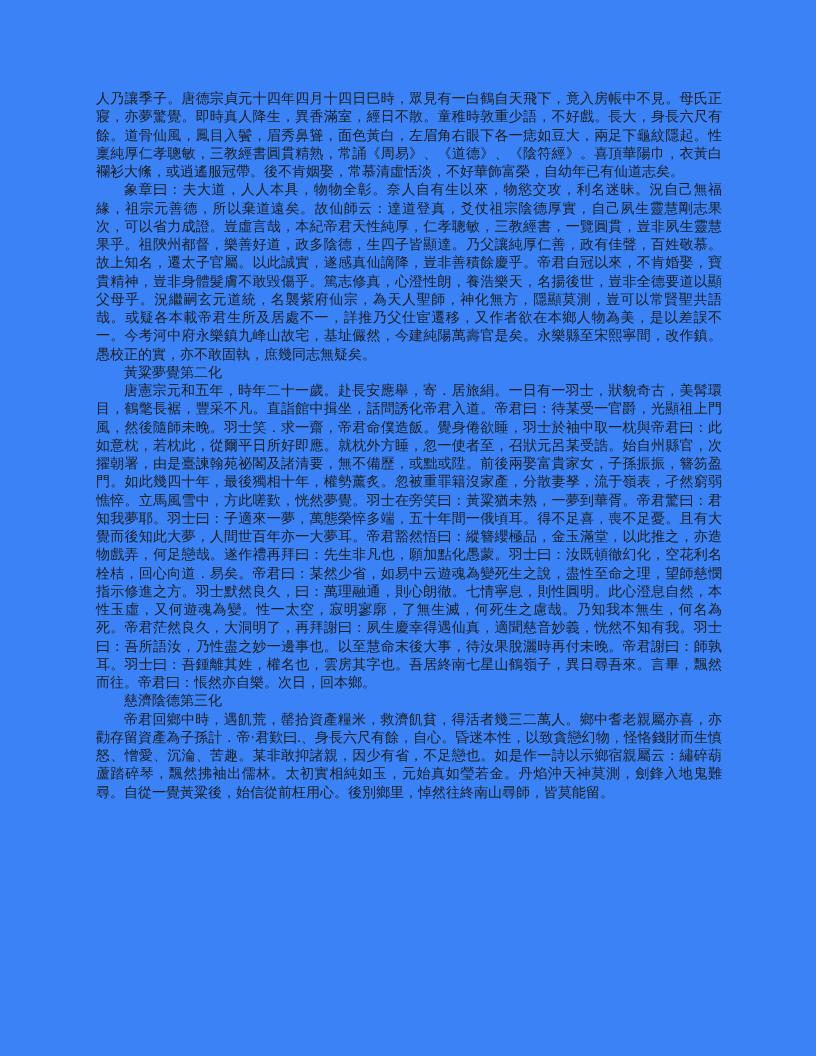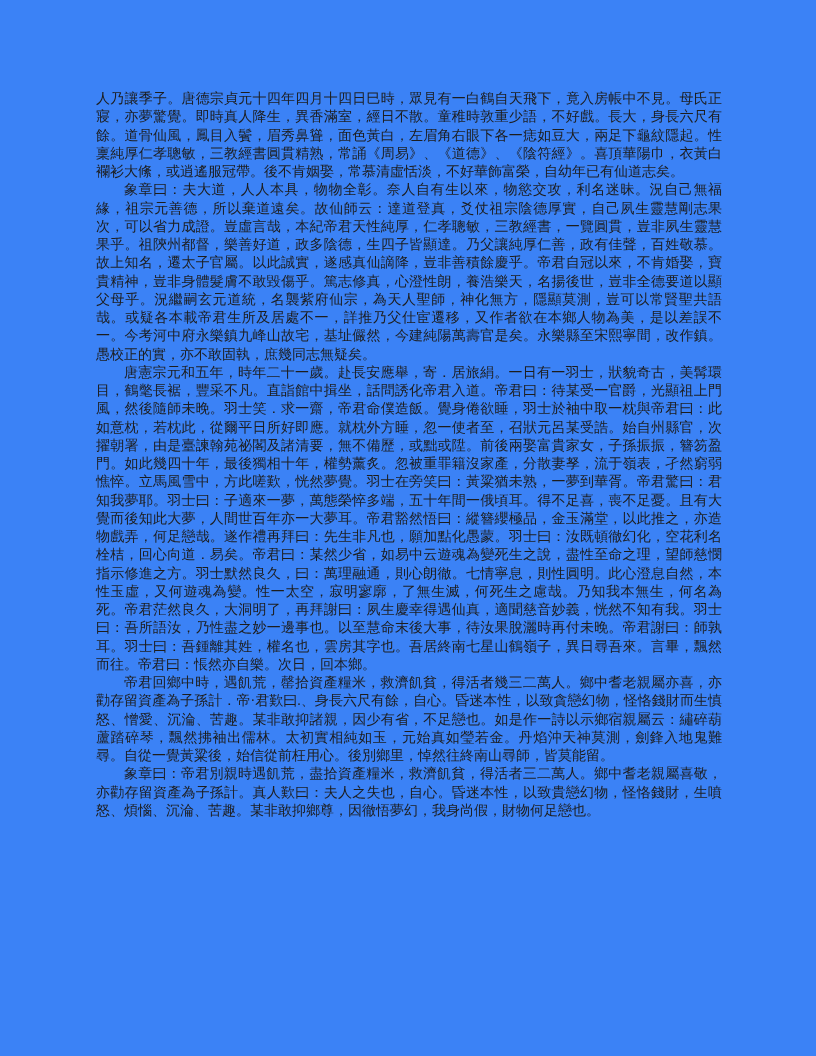--- a/index.html
+++ b/index.html
@@ -37,17 +37,18 @@
     text-indent: 0;
   }
 </style>
 </head>
 <body>
 
 <div class="page">
   <div class="text-block">
     <p class="continuation">人乃讓季子。唐德宗貞元十四年四月十四日巳時，眾見有一白鶴自天飛下，竟入房帳中不見。母氏正寢，亦夢驚覺。即時真人降生，異香滿室，經日不散。童稚時敦重少語，不好戲。長大，身長六尺有餘。道骨仙風，鳳目入鬢，眉秀鼻聳，面色黃白，左眉角右眼下各一痣如豆大，兩足下龜紋隱起。性稟純厚仁孝聰敏，三教經書圓貫精熟，常誦《周易》、《道德》、《陰符經》。喜頂華陽巾，衣黃白襴衫大絛，或逍遙服冠帶。後不肯姻娶，常慕清虛恬淡，不好華飾富榮，自幼年已有仙道志矣。</p>
     <p>象章曰：夫大道，人人本具，物物全彰。奈人自有生以來，物慾交攻，利名迷昧。況自己無福緣，祖宗元善德，所以棄道遠矣。故仙師云：達道登真，爻仗祖宗陰德厚實，自己夙生靈慧剛志果次，可以省力成證。豈虛言哉，本紀帝君天性純厚，仁孝聰敏，三教經書，一覽圓貫，豈非夙生靈慧果乎。祖陝州都督，樂善好道，政多陰德，生四子皆顯達。乃父讓純厚仁善，政有佳聲，百姓敬慕。故上知名，遷太子官屬。以此誠實，遂感真仙謫降，豈非善積餘慶乎。帝君自冠以來，不肯婚娶，寶貴精神，豈非身體髮膚不敢毀傷乎。篤志修真，心澄性朗，養浩樂天，名揚後世，豈非全德要道以顯父母乎。況繼嗣玄元道統，名襲紫府仙宗，為天人聖師，神化無方，隱顯莫測，豈可以常賢聖共語哉。或疑各本載帝君生所及居處不一，詳推乃父仕宦遷移，又作者欲在本鄉人物為美，是以差誤不一。今考河中府永樂鎮九峰山故宅，基址儼然，今建純陽萬壽官是矣。永樂縣至宋熙寧間，改作鎮。愚校正的實，亦不敢固執，庶幾同志無疑矣。</p>
+    <p>黃粱夢覺第二化</p>
     <p>唐憲宗元和五年，時年二十一歲。赴長安應舉，寄．居旅絹。一日有一羽士，狀貌奇古，美髯環目，鶴氅長裾，豐采不凡。直詣館中揖坐，話問誘化帝君入道。帝君曰：待某受一官爵，光顯祖上門風，然後隨師未晚。羽士笑．求一齋，帝君命僕造飯。覺身倦欲睡，羽士於袖中取一枕與帝君曰：此如意枕，若枕此，從爾平日所好即應。就枕外方睡，忽一使者至，召狀元呂某受誥。始自州縣官，次擢朝署，由是臺諫翰苑祕閣及諸清要，無不備歷，或黜或陞。前後兩娶富貴家女，子孫振振，簪笏盈門。如此幾四十年，最後獨相十年，權勢薰炙。忽被重罪籍沒家產，分散妻孥，流于嶺表，孑然窮弱憔悴。立馬風雪中，方此嗟歎，恍然夢覺。羽士在旁笑曰：黃粱猶未熟，一夢到華胥。帝君驚曰：君知我夢耶。羽士曰：子適來一夢，萬態榮悴多端，五十年間一俄頃耳。得不足喜，喪不足憂。且有大覺而後知此大夢，人間世百年亦一大夢耳。帝君豁然悟曰：縱簪纓極品，金玉滿堂，以此推之，亦造物戲弄，何足戀哉。遂作禮再拜曰：先生非凡也，願加點化愚蒙。羽士曰：汝既頓徹幻化，空花利名栓桔，回心向道．易矣。帝君曰：某然少省，如易中云遊魂為變死生之說，盡性至命之理，望師慈憫指示修進之方。羽士默然良久，曰：萬理融通，則心朗徹。七情寧息，則性圓明。此心澄息自然，本性玉虛，又何遊魂為變。性一太空，寂明寥廓，了無生滅，何死生之慮哉。乃知我本無生，何名為死。帝君茫然良久，大洞明了，再拜謝曰：夙生慶幸得遇仙真，適聞慈音妙義，恍然不知有我。羽士曰：吾所語汝，乃性盡之妙一邊事也。以至慧命末後大事，待汝果脫灑時再付未晚。帝君謝曰：師孰耳。羽士曰：吾鍾離其姓，權名也，雲房其字也。吾居終南七星山鶴嶺子，異日尋吾來。言畢，飄然而往。帝君曰：悵然亦自樂。次日，回本鄉。</p>
+    <p>慈濟陰德第三化</p>
     <p>帝君回鄉中時，遇飢荒，罄拾資產糧米，救濟飢貧，得活者幾三二萬人。鄉中耆老親屬亦喜，亦勸存留資產為子孫計．帝·君歎曰.、身長六尺有餘，自心。昏迷本性，以致貪戀幻物，怪恪錢財而生慎怒、憎愛、沉淪、苦趣。某非敢抑諸親，因少有省，不足戀也。如是作一詩以示鄉宿親屬云：繡碎葫蘆踏碎琴，飄然拂袖出儒林。太初實相純如玉，元始真如瑩若金。丹焰沖天神莫測，劍鋒入地鬼難尋。自從一覺黃粱後，始信從前枉用心。後別鄉里，悼然往終南山尋師，皆莫能留。</p>
-    <p>象章曰：帝君別親時遇飢荒，盡拾資產糧米，救濟飢貧，得活者三二萬人。鄉中耆老親屬喜敬，亦勸存留資產為子孫計。真人歎曰：夫人之失也，自心。昏迷本性，以致貴戀幻物，怪恪錢財，生噴怒、煩惱、沉淪、苦趣。某非敢抑鄉尊，因徹悟夢幻，我身尚假，財物何足戀也。</p>
   </div>
 </div>
 
 </body></html>

